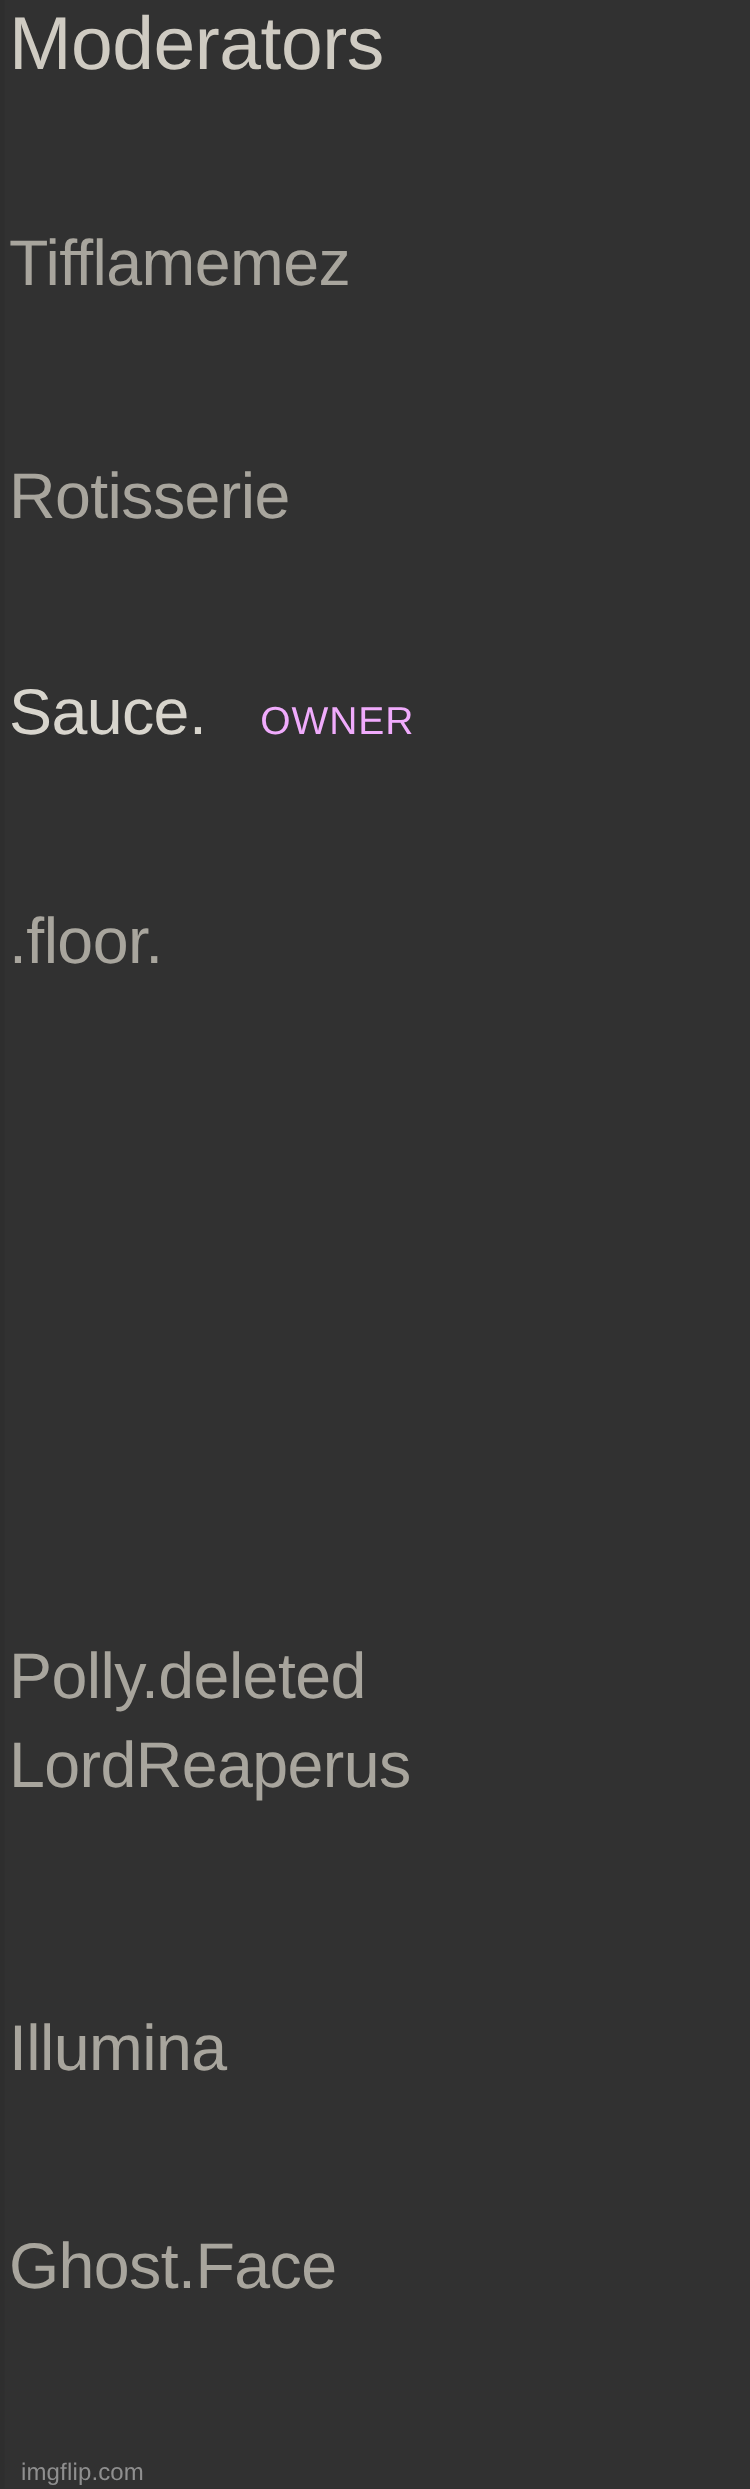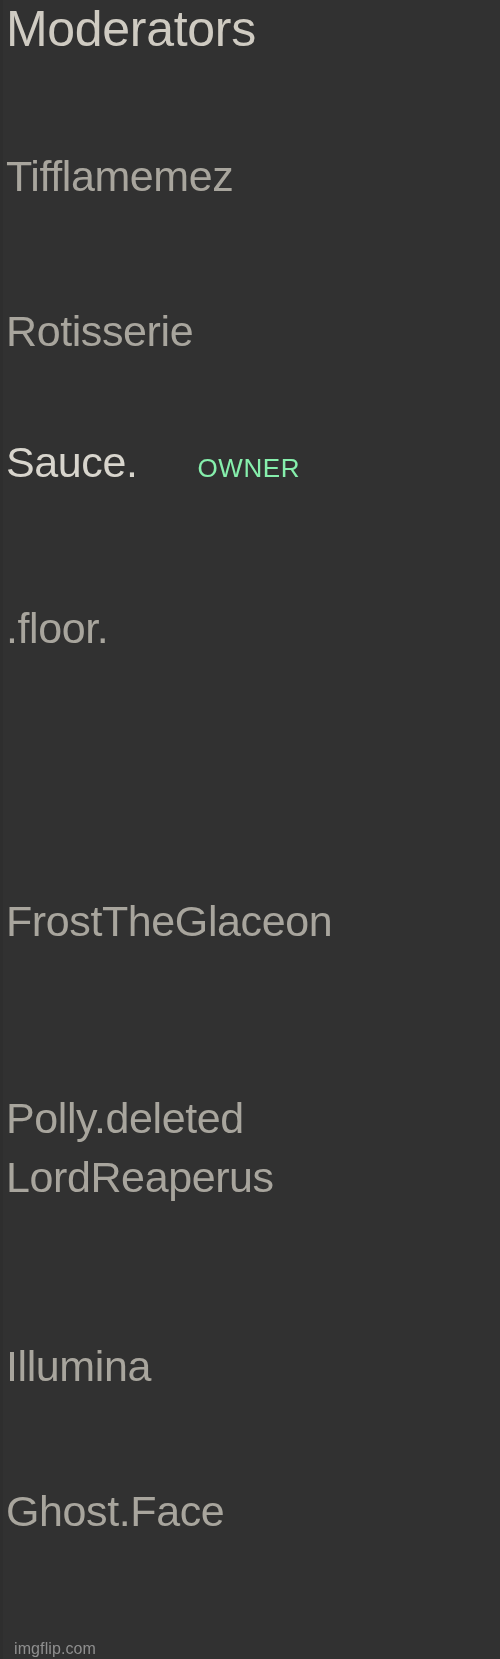--- a/index.html
+++ b/index.html
@@ -72,21 +72,21 @@
     letter-spacing: -0.4px;
   }
 
   .member-name.highlight {
     color: #d8d5cd;
   }
 
   .role-tag {
     font-size: 26px;
     line-height: 1;
-    color: #86efac;
+    color: #f0abfc;
     letter-spacing: 0.6px;
     margin-left: 36px;
     font-weight: 400;
   }
 
   .watermark {
     position: absolute;
     left: 14px;
     bottom: 2px;
     font-size: 16px;
@@ -109,30 +109,26 @@
     </div>
 
   <div class="row member-row" style="top: 310px;">
       <span class="member-name">Rotisserie</span>
 
     </div>
       <div class="row member-row" style="top: 155px;">
       <span class="member-name">Tifflamemez</span>
 
     </div>
-      <div class="row member-row" style="top: 441px; gap: 24px;">
+      <div class="row member-row" style="top: 454px;">
       <span class="member-name highlight">Sauce.</span>
       <span class="role-tag">OWNER</span>
     </div>
       <div class="row member-row" style="top: 607px;">
       <span class="member-name">.floor.</span>
-
-    </div>
-      <div class="row member-row" style="top: 900px;">
-      <span class="member-name">FrostTheGlaceon</span>
 
     </div>
       <div class="row member-row" style="top: 1050px; margin-top: 47px;">
       <span class="member-name">Polly.deleted</span>
 
     </div>
       <div class="row member-row" style="top: 1156px;">
       <span class="member-name">LordReaperus</span>
 
     </div>

